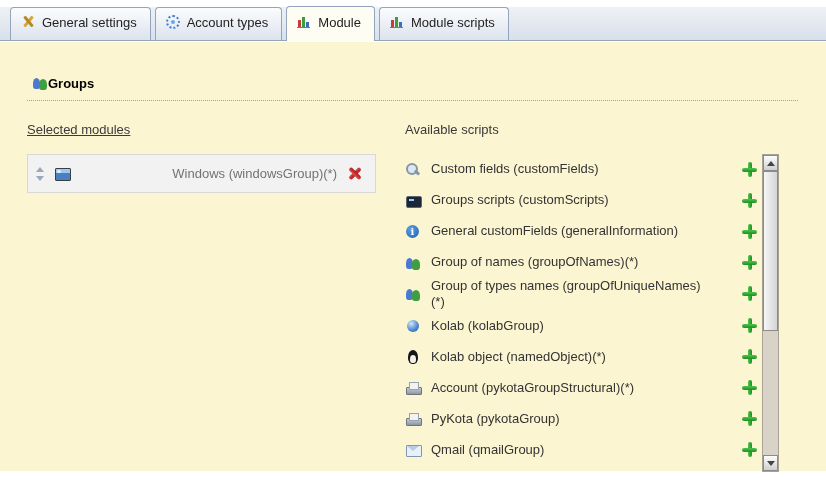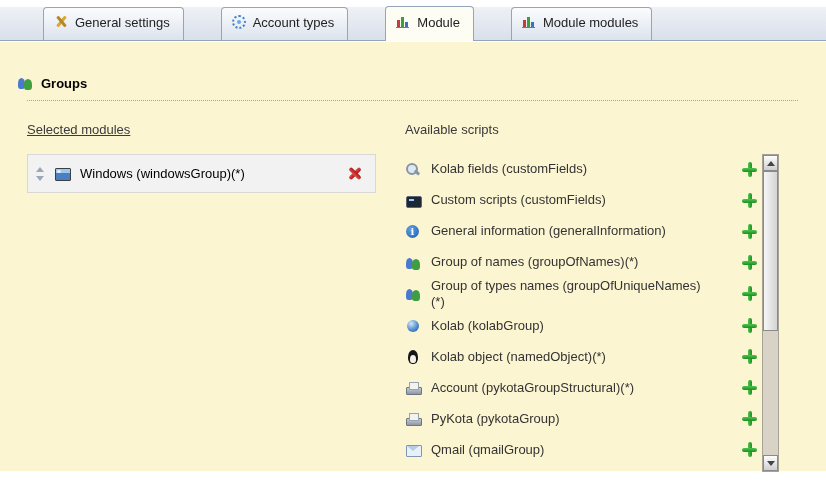--- a/index.html
+++ b/index.html
@@ -7,39 +7,39 @@
   body { font-family:"Liberation Sans","DejaVu Sans",sans-serif; font-size:13px; color:#333; }
 
   .screen { position:relative; width:826px; height:481px; background:#fff; overflow:hidden; }
 
   
   .tabbar { position:absolute; top:7px; left:0; width:826px; height:34px;
             background:linear-gradient(#eef1f6,#d9e0eb); border-bottom:1px solid #93a4bb;
             display:flex; align-items:flex-end; padding-left:10px; }
   .tab { display:flex; align-items:center; gap:6px; padding:0 13px 4px 9px;
          background:linear-gradient(#fbfcfe,#dce3ee); border:1px solid #93a4bb; border-bottom:none;
-         border-radius:4px 4px 0 0; margin-right:4px; height:33px; cursor:pointer; color:#222; white-space:nowrap;margin-left:33px; }
+         border-radius:4px 4px 0 0; margin-right:4px; height:33px; cursor:pointer; color:#222; white-space:nowrap; }
   .tab.active { background:#fdfdf4; height:35px; margin-bottom:-1px; z-index:2; }
 
   
   .content { position:absolute; top:42px; left:0; width:826px; height:429px; background:#fcf5d2; }
 
-  .section-head { position:absolute; left:17px; top:33px; display:flex; align-items:center; gap:8px; }
+  .section-head { position:absolute; left:32px; top:33px; display:flex; align-items:center; }
   .section-title { font-weight:bold; color:#000; }
   .divider { position:absolute; left:27px; right:28px; top:58px; border-bottom:1px dotted #aca582; height:0; }
 
   .col-label { position:absolute; top:80px; color:#3a3a3a; }
   .label-selected { left:27px;text-decoration:underline; }
   .label-available { left:405px; }
 
   
   .selected-list { position:absolute; left:27px; top:112px; width:349px; }
   .selected-row { display:flex; align-items:center; gap:10px; height:39px; padding:0 12px 0 7px;
                   background:#f2f2f2; border:1px solid #d8d8d8; }
-  .selected-row .row-label { flex:1; color:#000000; }
+  .selected-row .row-label { flex:1; color:#737373;text-align:right; }
 
   .drag { position:relative; width:9px; height:14px; flex:none; cursor:move; }
   .drag::before { content:""; position:absolute; left:1px; top:0;
                   border-left:4px solid transparent; border-right:4px solid transparent; border-bottom:5px solid #9aa8ba; }
   .drag::after  { content:""; position:absolute; left:1px; bottom:0;
                   border-left:4px solid transparent; border-right:4px solid transparent; border-top:5px solid #9aa8ba; }
 
   
   .available-list { position:absolute; left:405px; top:112px; width:353px; height:318px; overflow:hidden; }
   .avail-row { display:flex; align-items:center; gap:10px; min-height:31px; }
@@ -144,21 +144,21 @@
     <div class="tab">
       <span class="icon" data-icon="gear-icon"></span>
       <span>Account types</span>
     </div>
     <div class="tab active">
       <span class="icon" data-icon="modules-icon"></span>
       <span>Module</span>
     </div>
     <div class="tab">
       <span class="icon" data-icon="modules-icon"></span>
-      <span>Module modules</span>
+      <span>Module scripts</span>
     </div>
   </div>
 
   <div class="content">
 
     <div class="section-head">
       <span class="icon" data-icon="group-icon"></span>
       <span class="section-title">Groups</span>
     </div>
     <div class="divider"></div>
@@ -172,33 +172,33 @@
         <span class="icon" data-icon="windows-module-icon"></span>
         <span class="row-label">Windows (windowsGroup)(*)</span>
         <span class="icon" data-icon="delete-icon"></span>
       </div>
     </div>
 
     <div class="available-list">
 
       <div class="avail-row">
         <span class="icon" data-icon="magnifier-icon"></span>
-        <span class="row-label">Kolab fields (customFields)</span>
+        <span class="row-label">Custom fields (customFields)</span>
         <span class="icon add" data-icon="plus-icon"></span>
       </div>
 
       <div class="avail-row">
         <span class="icon" data-icon="script-icon"></span>
-        <span class="row-label">Custom scripts (customFields)</span>
+        <span class="row-label">Groups scripts (customScripts)</span>
         <span class="icon add" data-icon="plus-icon"></span>
       </div>
 
       <div class="avail-row">
         <span class="icon" data-icon="info-icon"></span>
-        <span class="row-label">General information (generalInformation)</span>
+        <span class="row-label">General customFields (generalInformation)</span>
         <span class="icon add" data-icon="plus-icon"></span>
       </div>
 
       <div class="avail-row">
         <span class="icon" data-icon="group-icon"></span>
         <span class="row-label">Group of names (groupOfNames)(*)</span>
         <span class="icon add" data-icon="plus-icon"></span>
       </div>
 
       <div class="avail-row">

